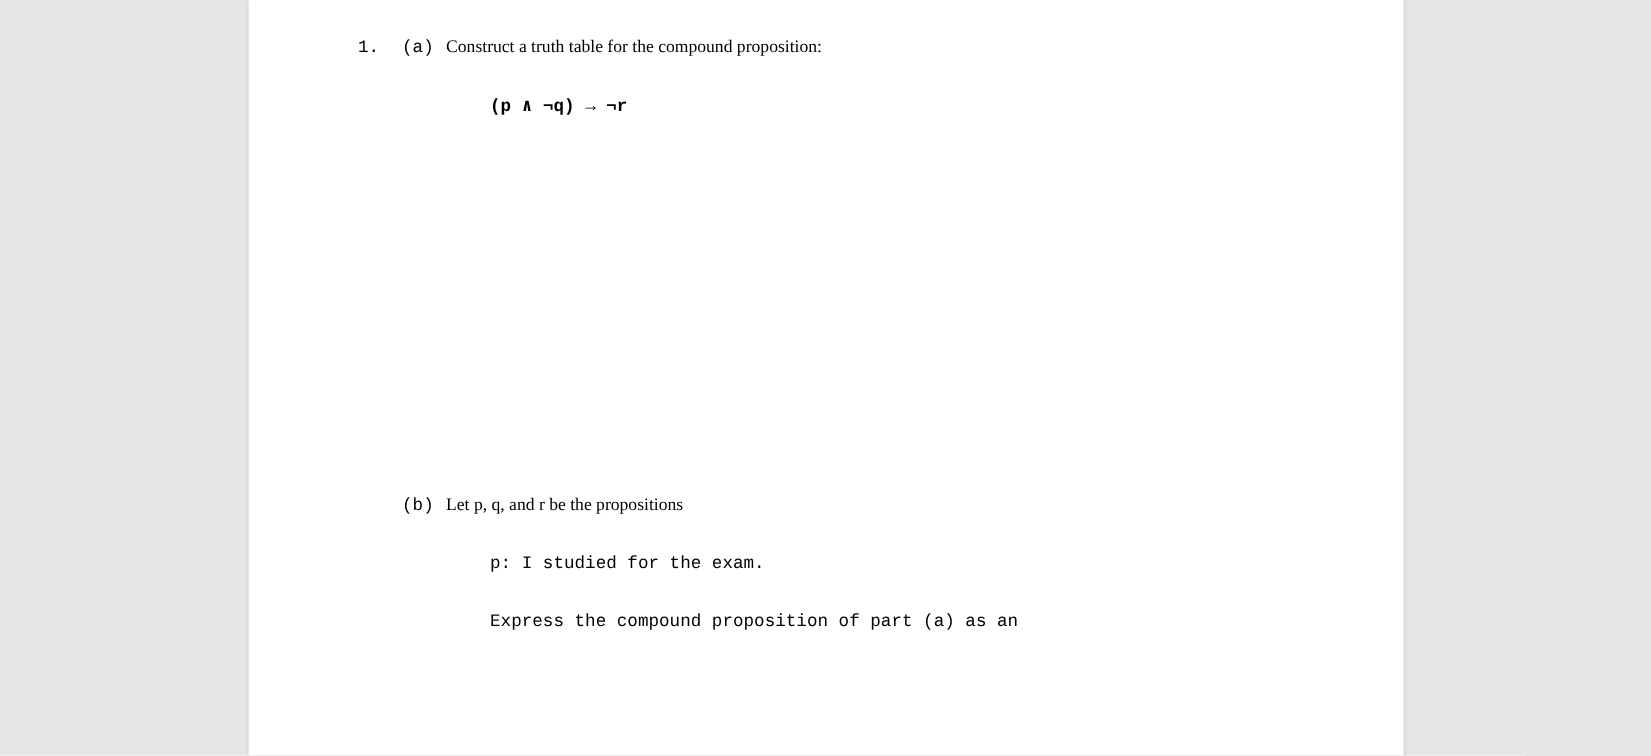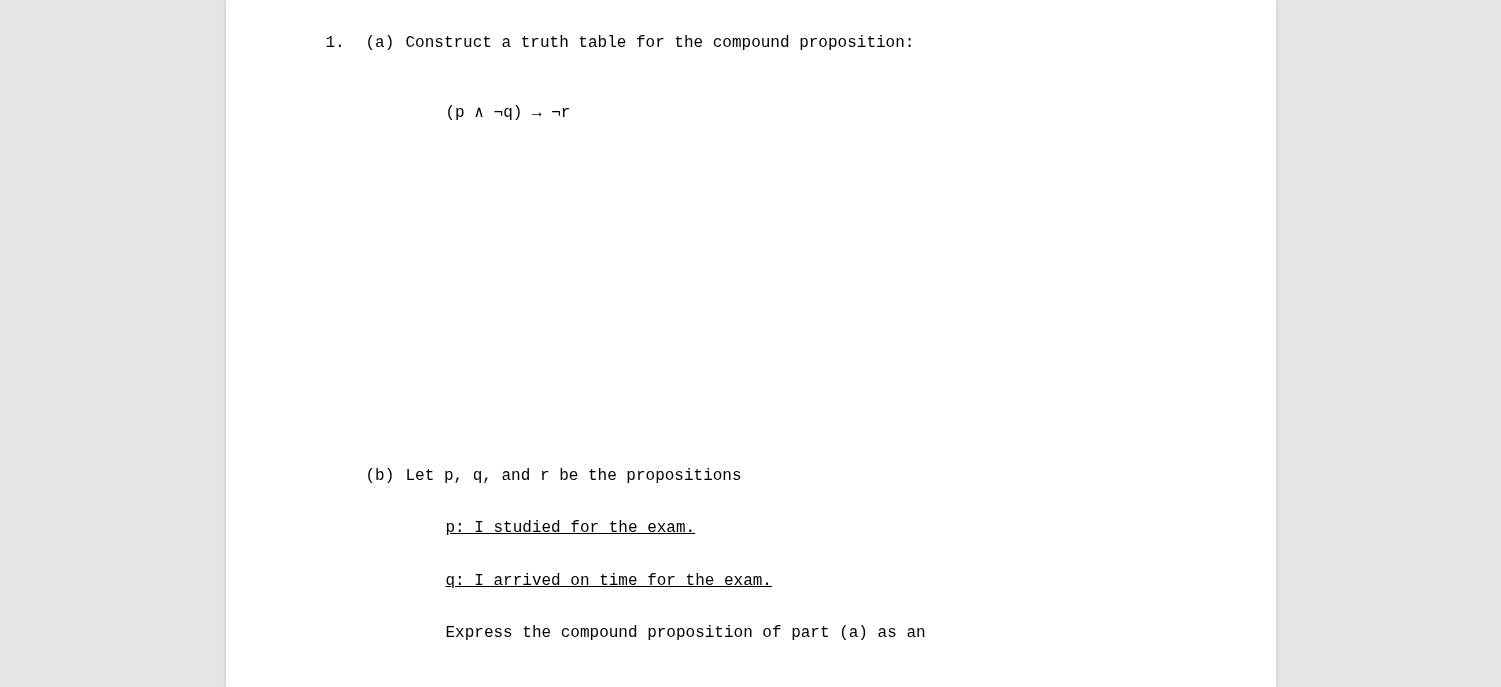--- a/index.html
+++ b/index.html
@@ -39,35 +39,36 @@
     .num-col {
       width: 40px;
       flex-shrink: 0;
     }
     .letter-col {
       width: 40px;
       flex-shrink: 0;
     }
     .text-col {
       flex: 1;
+      font-family: Liberation Serif, serif;
     }
     .indent-formula {
       padding-left: 120px;
-      margin-top: 48px;
+      margin-top: 32px;
+      font-weight: bold;
     }
     .gap-large {
       height: 340px;
     }
     .row-1b {
       display: flex;
     }
     .def-block {
       padding-left: 120px;
       margin-top: 30px;
-      text-decoration: underline;
     }
     .def-line {
       margin-bottom: 30px;
     }
     .instr-block {
       padding-left: 120px;
       margin-top: 30px;
     }
   </style>
 </head>
@@ -87,21 +88,20 @@
     <div class="gap-large"></div>
 
     <div class="row-1b">
       <div class="num-col"></div>
       <div class="letter-col">(b)</div>
       <div class="text-col">Let p, q, and r be the propositions</div>
     </div>
 
     <div class="def-block">
       <div class="def-line">p: I studied for the exam.</div>
-      <div class="def-line">q: I arrived on time for the exam.</div>
     </div>
 
     <div class="instr-block">
       <div class="line">Express the compound proposition of part (a) as an</div>
 
     </div>
 
   </div>
 </div>
 

